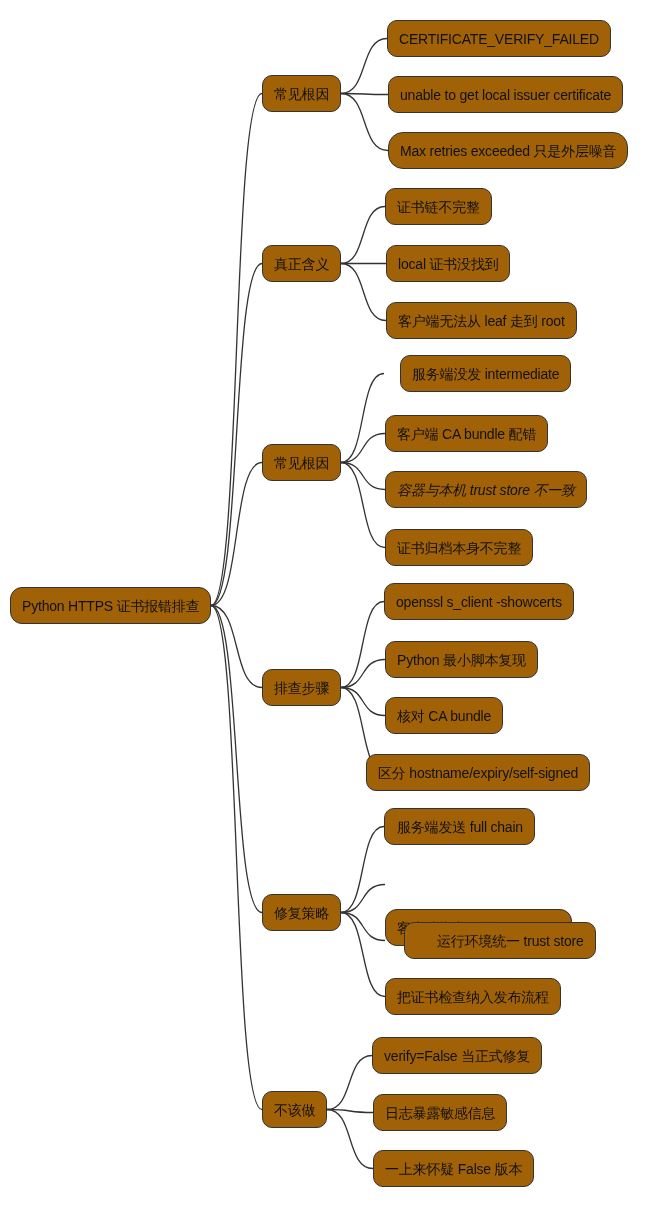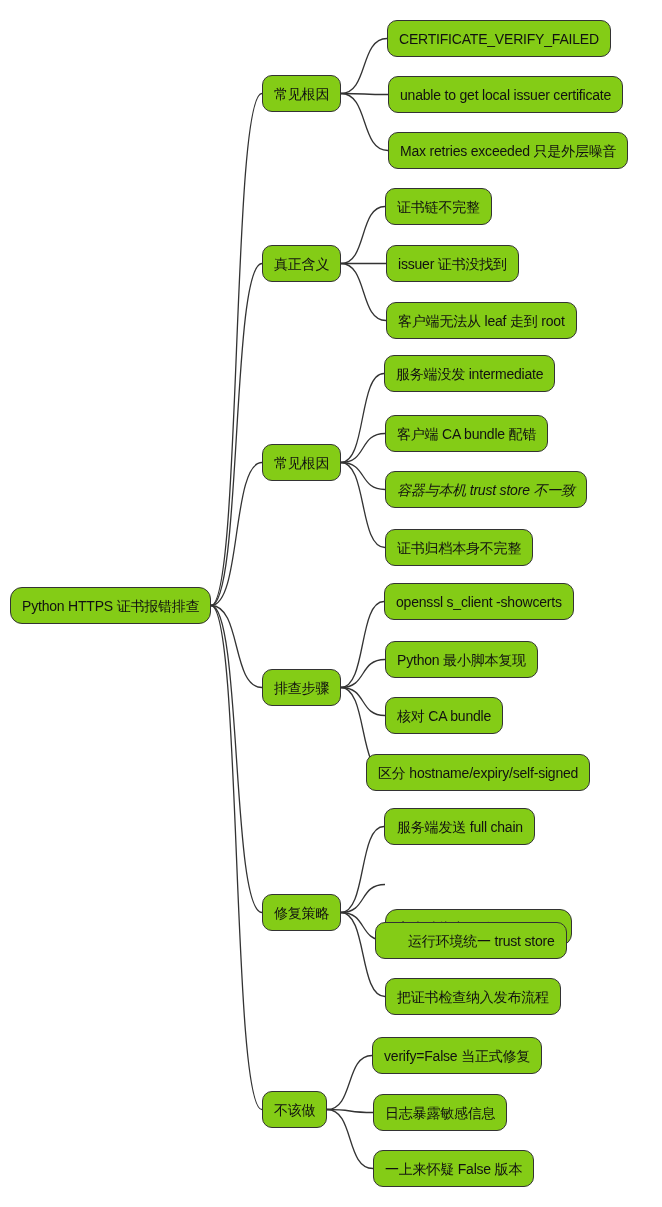--- a/index.html
+++ b/index.html
@@ -18,21 +18,21 @@
     z-index: 1;
   }
   .node {
     position: absolute;
     z-index: 2;
     height: 37px;
     box-sizing: border-box;
     display: inline-flex;
     align-items: center;
     padding: 0 11px;
-    background: #84cc16;
+    background: #a16207;
     border: 1.5px solid #333333;
     border-radius: 10px;
     white-space: nowrap;
   }
   .node .lbl {
     font-size: 14px;
     letter-spacing: -0.2px;
     color: #111111;
     line-height: 1;
   }
@@ -77,39 +77,39 @@
     </div>
     <div class="node" style="left: 262px; top: 75px;">
       <span class="lbl">常见根因</span>
     </div>
     <div class="node" style="left: 387px; top: 20px;">
       <span class="lbl">CERTIFICATE_VERIFY_FAILED</span>
     </div>
     <div class="node" style="left: 388px; top: 76px;">
       <span class="lbl">unable to get local issuer certificate</span>
     </div>
-    <div class="node" style="left: 388px; top: 132px;">
+    <div class="node" style="left: 388px; top: 132px; border-radius: 15px;">
       <span class="lbl">Max retries exceeded 只是外层噪音</span>
     </div>
     <div class="node" style="left: 262px; top: 245px;">
       <span class="lbl">真正含义</span>
     </div>
     <div class="node" style="left: 385px; top: 188px;">
       <span class="lbl">证书链不完整</span>
     </div>
     <div class="node" style="left: 386px; top: 245px;">
-      <span class="lbl">issuer 证书没找到</span>
+      <span class="lbl">local 证书没找到</span>
     </div>
     <div class="node" style="left: 386px; top: 302px;">
       <span class="lbl">客户端无法从 leaf 走到 root</span>
     </div>
     <div class="node" style="left: 262px; top: 444px;">
       <span class="lbl">常见根因</span>
     </div>
-    <div class="node" style="left: 384px; top: 355px;">
+    <div class="node" style="left: 400px; top: 355px;">
       <span class="lbl">服务端没发 intermediate</span>
     </div>
     <div class="node" style="left: 385px; top: 415px;">
       <span class="lbl">客户端 CA bundle 配错</span>
     </div>
     <div class="node" style="left: 385px; top: 471px; font-style: italic;">
       <span class="lbl">容器与本机 trust store 不一致</span>
     </div>
     <div class="node" style="left: 385px; top: 529px;">
       <span class="lbl">证书归档本身不完整</span>
@@ -131,21 +131,21 @@
     </div>
     <div class="node" style="left: 262px; top: 894px;">
       <span class="lbl">修复策略</span>
     </div>
     <div class="node" style="left: 384px; top: 808px; padding-left: 12px;">
       <span class="lbl">服务端发送 full chain</span>
     </div>
     <div class="node" style="left: 385px; top: 909px; border-radius: 12px;">
       <span class="lbl">客户端指定正确 CA bundle</span>
     </div>
-    <div class="node" style="left: 375px; top: 922px; padding-left: 32px;">
+    <div class="node" style="left: 404px; top: 922px; padding-left: 32px;">
       <span class="lbl">运行环境统一 trust store</span>
     </div>
     <div class="node" style="left: 385px; top: 978px;">
       <span class="lbl">把证书检查纳入发布流程</span>
     </div>
     <div class="node" style="left: 262px; top: 1091px;">
       <span class="lbl">不该做</span>
     </div>
     <div class="node" style="left: 372px; top: 1037px;">
       <span class="lbl">verify=False 当正式修复</span>

